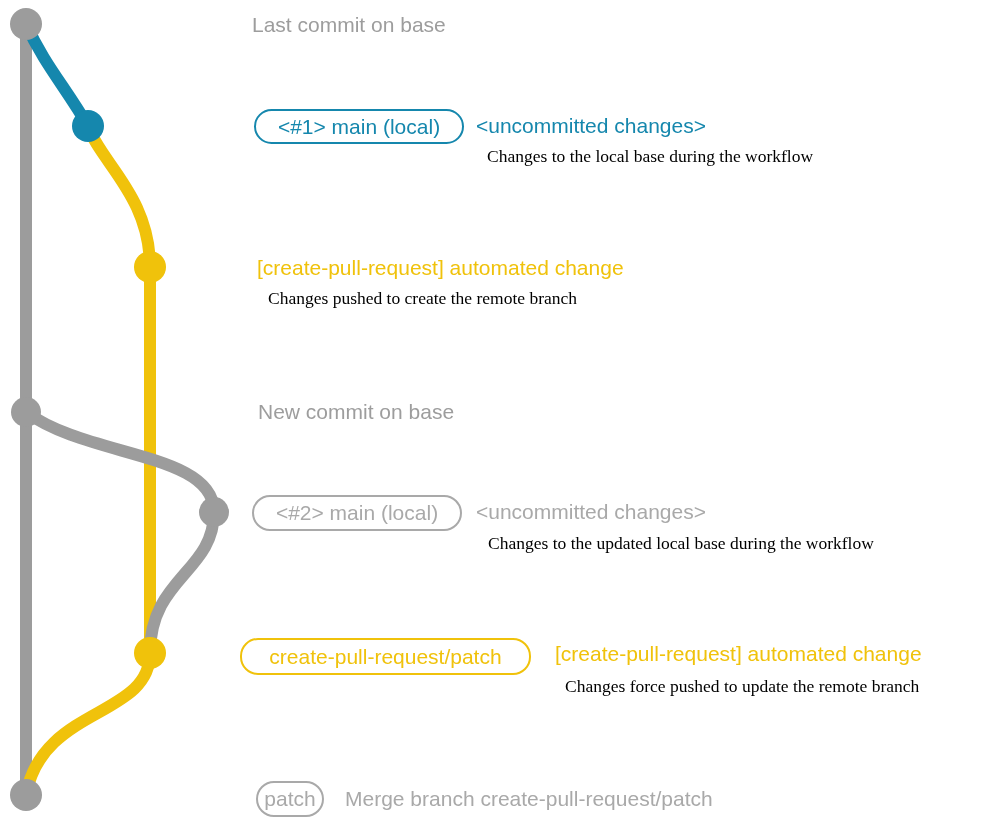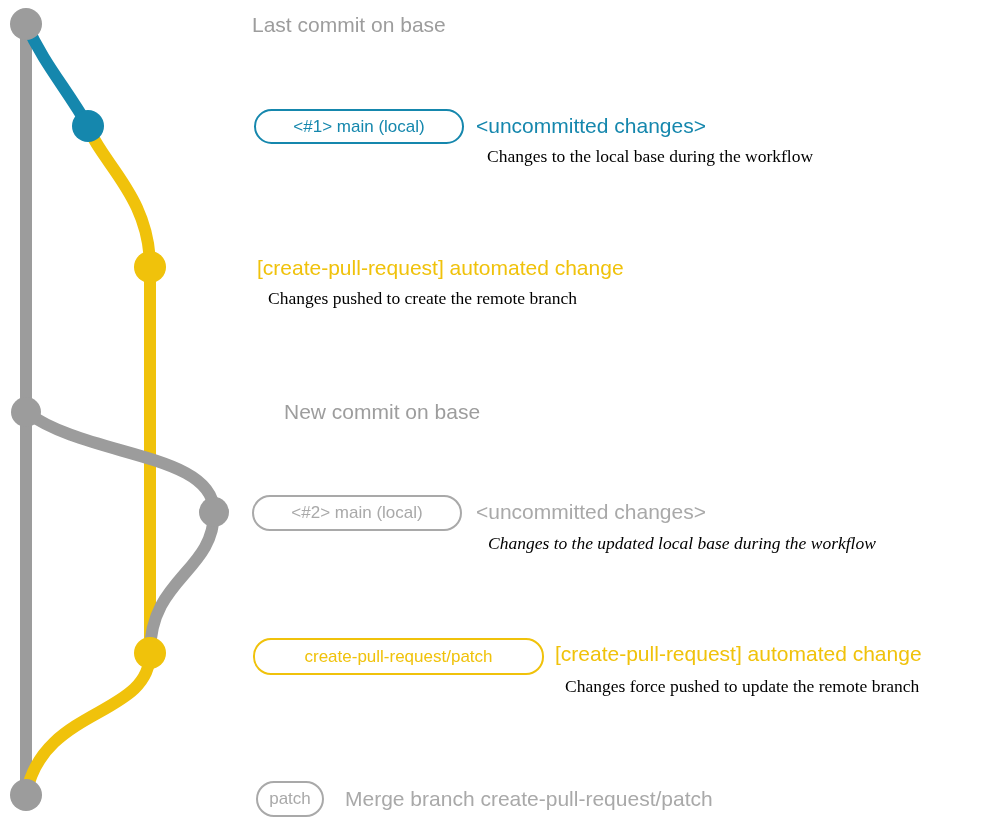--- a/index.html
+++ b/index.html
@@ -52,45 +52,45 @@
     text-align: right;
   }
   .badge {
     position: absolute;
     box-sizing: border-box;
     border: 2px solid;
     border-radius: 18px;
     display: flex;
     align-items: center;
     justify-content: center;
-    font-size: 17px;
+    font-size: 21px;
     white-space: nowrap;
     background: #ffffff;
   }
   .teal   { color: var(--teal);  border-color: var(--teal); }
   .yellow { color: var(--yellow); border-color: var(--yellow); }
   .graytx { color: var(--gray-badge); border-color: var(--gray-badge); text-align: center; }
 
   
   .pos-cap1   { left: 252px; top: 13px; }
   
   .pos-badge1 { left: 254px; top: 109px; width: 210px; height: 35px; }
   .pos-title1 { left: 476px; top: 114px; }
   .pos-desc1  { left: 487px; top: 146px; }
   
   .pos-title2 { left: 257px; top: 256px; }
   .pos-desc2  { left: 268px; top: 288px; }
   
-  .pos-cap2   { left: 258px; top: 400px; margin-left: 26px; }
+  .pos-cap2   { left: 258px; top: 400px; }
   
   .pos-badge2 { left: 252px; top: 495px; width: 210px; height: 36px; }
   .pos-title3 { left: 476px; top: 500px; }
-  .pos-desc3  { left: 488px; top: 533px; font-style: italic; }
+  .pos-desc3  { left: 488px; top: 533px; }
   
-  .pos-badge3 { left: 253px; top: 638px; width: 291px; height: 37px; }
+  .pos-badge3 { left: 240px; top: 638px; width: 291px; height: 37px; }
   .pos-title4 { left: 555px; top: 642px; }
   .pos-desc4  { left: 565px; top: 676px; }
   
   .pos-badge4 { left: 256px; top: 781px; width: 68px; height: 36px; }
   .pos-title5 { left: 345px; top: 787px; }
 </style>
 </head>
 <body>
 
 <div class="stage">

